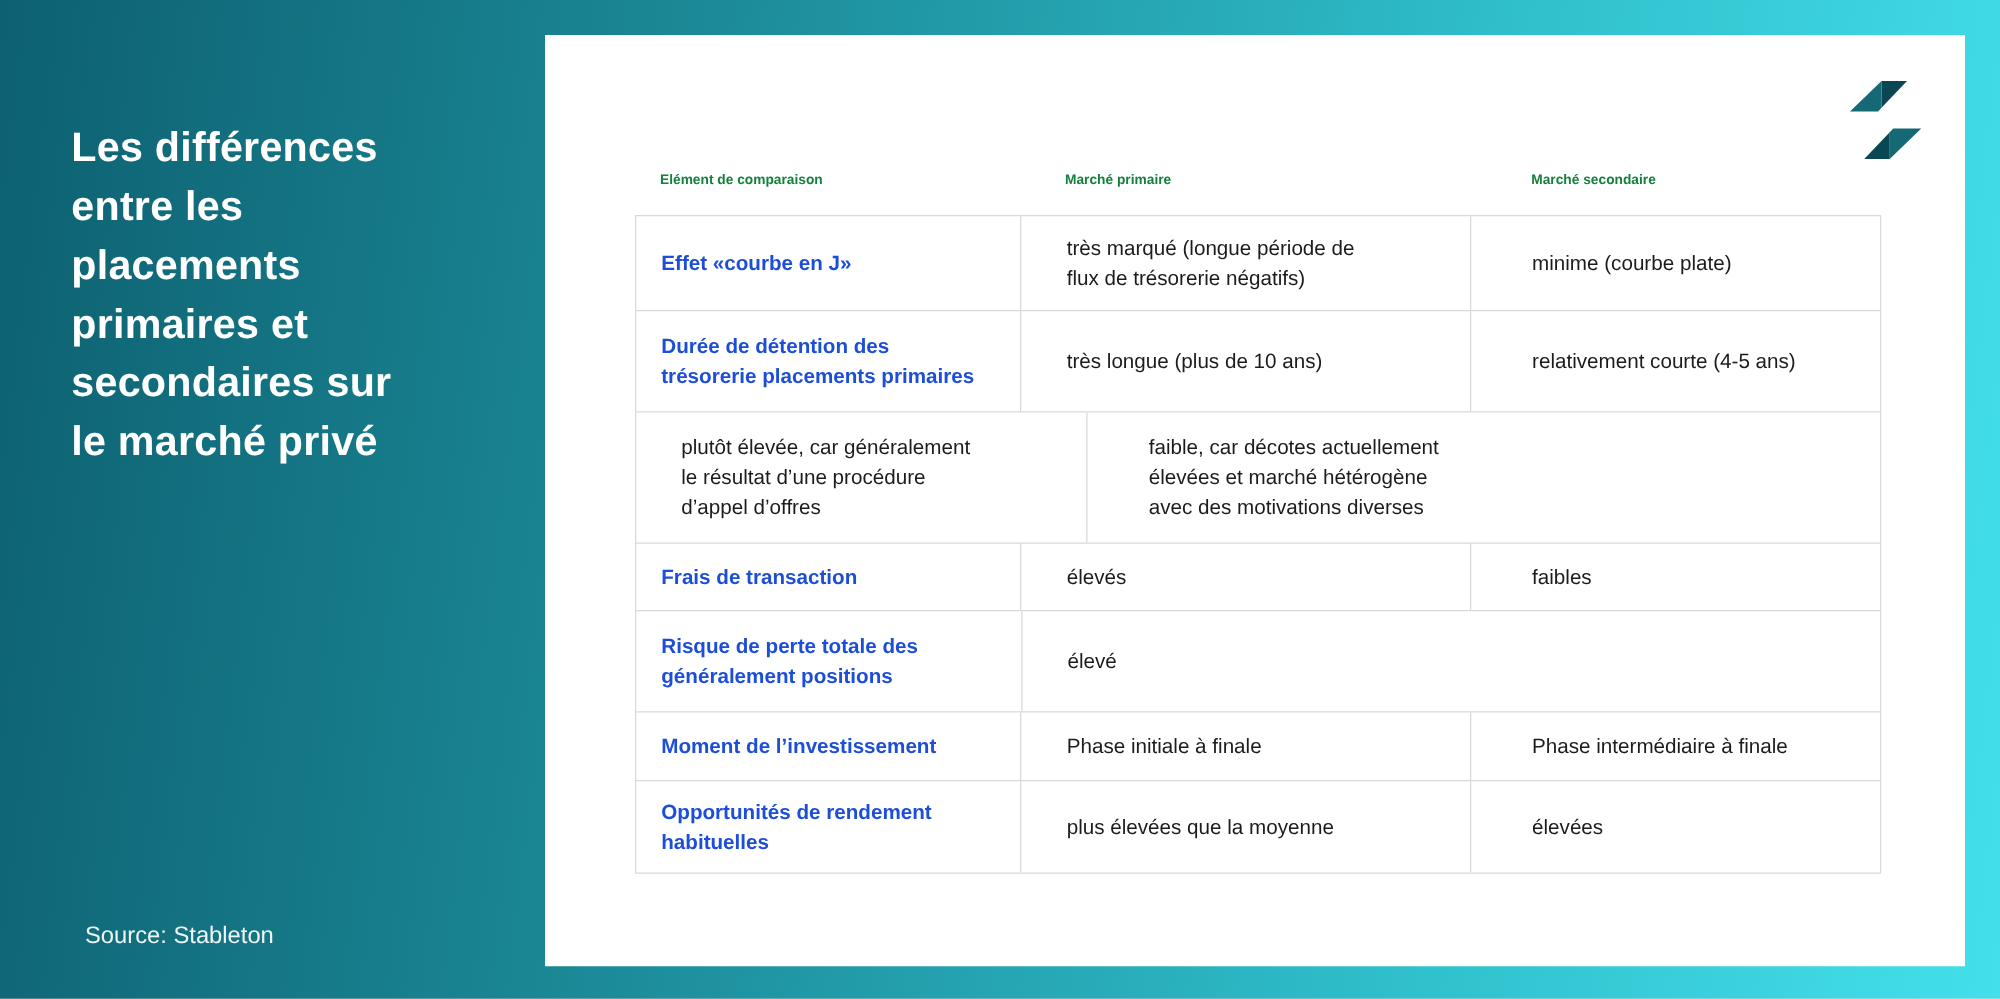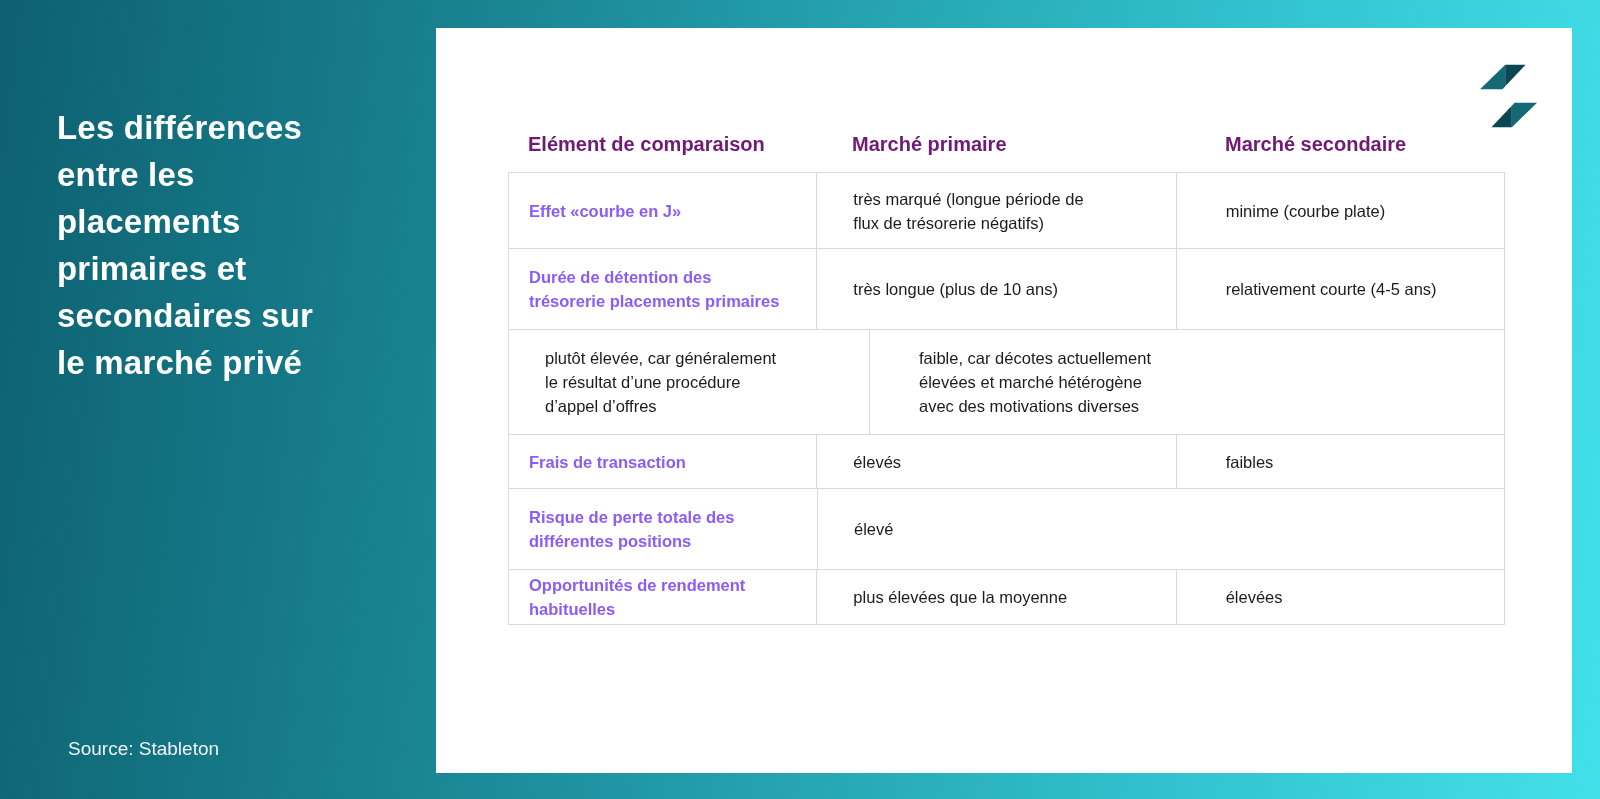--- a/index.html
+++ b/index.html
@@ -4,53 +4,53 @@
 <style>
   html,body { margin:0; padding:0; }
   .page {
     position:relative;
     width:1600px; height:799px;
     overflow:hidden;
     background:linear-gradient(97deg,#0d6070 0%,#1a8593 30%,#2fbdca 70%,#43e0ea 100%);
     font-family:"Liberation Sans", sans-serif;
   }
   .title {
-    position:absolute; left:57px; top:104px; width:360px; margin:0;
+    position:absolute; left:57px; top:94px; width:360px; margin:0;
     font-size:33px; line-height:47px; font-weight:700; color:#ffffff;
     white-space:pre-line; letter-spacing:0.2px;
   }
   .source {
     position:absolute; left:68px; top:738px;
     font-size:19px; color:rgba(255,255,255,0.93);
   }
   .card {
     position:absolute; left:436px; top:28px; width:1136px; height:745px;
     background:#ffffff;
   }
   .logo { position:absolute; left:1044px; top:36px; width:57px; height:64px; }
   .table-area { position:absolute; left:72px; top:96px; width:997px; }
   .thead { display:flex; height:40px; align-items:center; }
   .th {
-    box-sizing:border-box; font-size:20px; font-weight:700; color:#701a75;
+    box-sizing:border-box; font-size:11px; font-weight:700; color:#15803d;
     line-height:22px;
   }
   .tbody { margin-top:8px; border:1px solid #d9d9d9; }
   .tr { display:flex; border-top:1px solid #d9d9d9; }
   .tr:first-child { border-top:none; }
   .td {
     box-sizing:border-box; display:flex; align-items:center;
     font-size:16.5px; line-height:24px; color:#1c1c1c;
     border-left:1px solid #d9d9d9;
   }
   .td:first-child { border-left:none; }
   .td span, .th span { white-space:pre-line; display:block; }
   .c1 { width:308px; padding-left:20px; padding-right:14px; }
   .c2 { width:360px; padding-left:36px; padding-right:14px; }
   .c3 { width:329px; padding-left:49px; padding-right:6px; }
-  .td.c1 { font-weight:600; color:#8b5cf6; }
+  .td.c1 { font-weight:600; color:#1d4ed8; }
   .tr:nth-child(1){ height:75px; }
   .tr:nth-child(2){ height:80px; }
   .tr:nth-child(3){ height:104px; }
   .tr:nth-child(4){ height:53px; }
   .tr:nth-child(5){ height:80px; }
   .tr:nth-child(6){ height:54px; }
   .tr:nth-child(7){ height:73px; }
 </style>
 </head>
 <body>
@@ -138,27 +138,38 @@
               <span>élevés</span>
             </div>
           <div class="td c3">
               <span>faibles</span>
             </div>
         </div>
 
         <div class="tr">
           <div class="td c1">
               <span>Risque de perte totale des
-différentes positions</span>
+généralement positions</span>
             </div>
           <div class="td c2">
               <span>élevé</span>
             </div>
         </div>
 
+        <div class="tr">
+          <div class="td c1">
+              <span>Moment de l’investissement</span>
+            </div>
+          <div class="td c2">
+              <span>Phase initiale à finale</span>
+            </div>
+          <div class="td c3">
+              <span>Phase intermédiaire à finale</span>
+            </div>
+        </div>
 
         <div class="tr">
           <div class="td c1">
               <span>Opportunités de rendement
 habituelles</span>
             </div>
           <div class="td c2">
               <span>plus élevées que la moyenne</span>
             </div>
           <div class="td c3">

